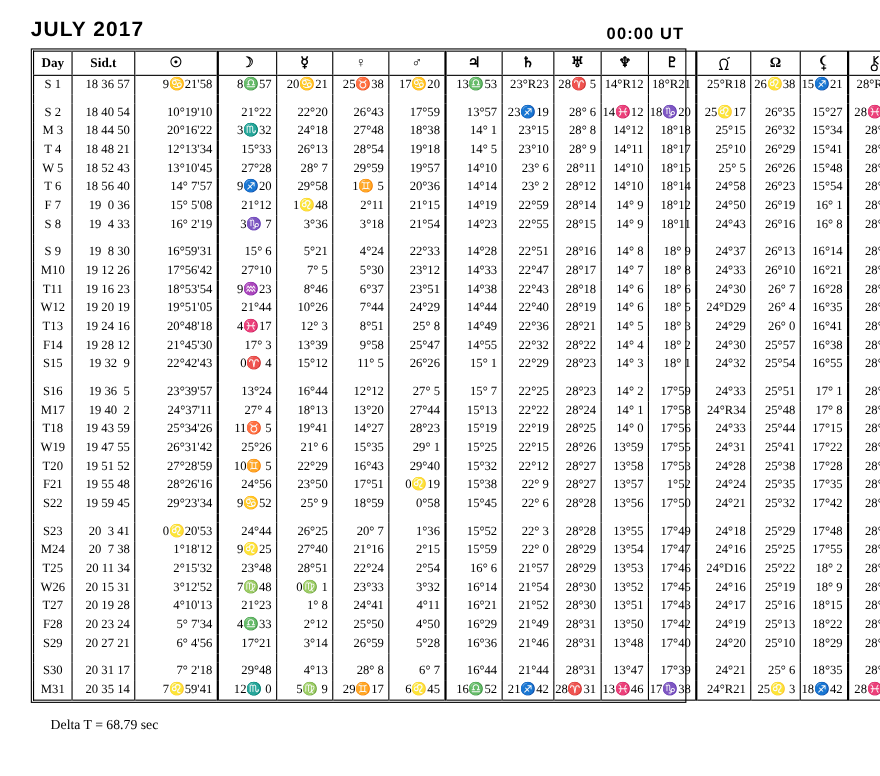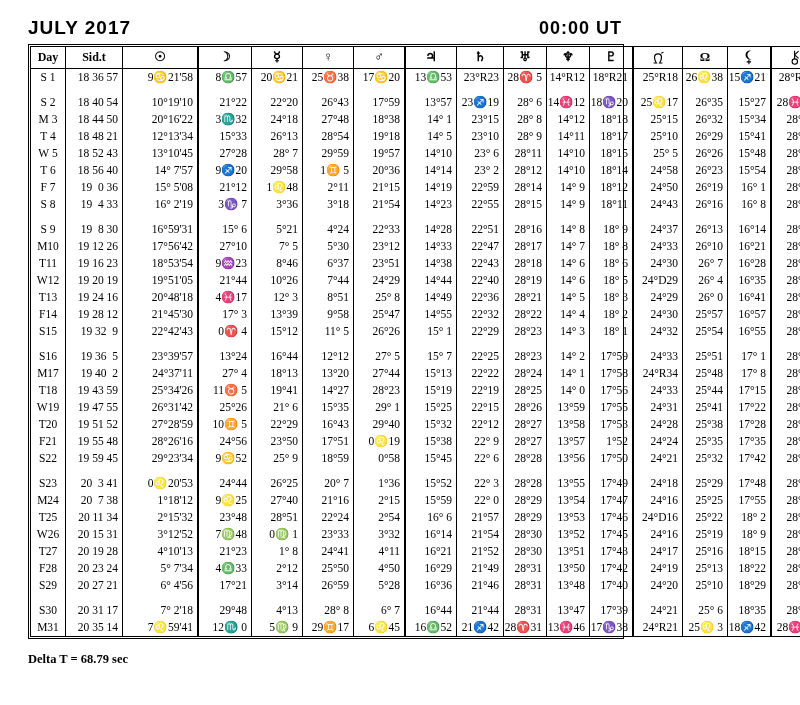--- a/index.html
+++ b/index.html
@@ -1,32 +1,32 @@
 <!DOCTYPE html>
 <html><head>
 <meta charset="utf-8">
 <style>
   html,body{margin:0;padding:0;background:#fff;}
   body{width:800px;height:705px;font-family:"Liberation Serif",serif;color:#000;overflow:hidden;}
   .page{position:relative;width:652px;height:705px;background:#fff;}
   .titlebar{display:flex;justify-content:space-between;align-items:flex-end;padding:17px 30px 5px 28px;}
   .title{font-family:"Liberation Sans",sans-serif;font-weight:bold;font-size:19px;letter-spacing:1px;}
-  .time{font-family:"Liberation Sans",sans-serif;font-weight:bold;font-size:18px;letter-spacing:1px;}
+  .time{font-family:"Liberation Sans",sans-serif;font-weight:bold;font-size:15px;letter-spacing:1px;}
   .table-frame{margin:0 28px;border:1px solid #000;padding:1px;background:#fff;}
   table{border-collapse:collapse;width:100%;table-layout:fixed;border:1px solid #000;}
   th,td{font-size:11.5px;white-space:pre;overflow:hidden;border-left:1px solid #000;}
   th:first-child,td:first-child{border-left:none;}
   th{height:21px;text-align:center;border-bottom:1.5px solid #000;font-weight:bold;font-size:12px;padding:0;margin-top:16px;}
   td{height:17px;line-height:17px;text-align:right;padding:0 4px 0 0;}
   td.c-day,td.c-day2{text-align:center;padding:0 1px;}
   .thick{border-left-width:2px;}
   tr.spacer td{height:8px;line-height:8px;}
   .glyph{display:inline-block;font-weight:bold;font-size:13px;line-height:1;}
   .glyph svg{display:inline-block;vertical-align:middle;}
-  .footer{margin:13px 0 0 28px;font-weight:bold;font-size:12.5px;}
+  .footer{margin:13px 0 0 46px;font-weight:normal;font-size:12.5px;}
 </style>
 </head>
 <body>
 
 <div class="page">
   <div class="titlebar">
     <span class="title">JULY 2017</span>
     <span class="time">00:00 UT</span>
   </div>
 
@@ -340,21 +340,21 @@
             <td class="c-mercury">13°39</td>
             <td class="c-venus">9°58</td>
             <td class="c-mars">25°47</td>
             <td class="c-jupiter thick">14°55</td>
             <td class="c-saturn">22°32</td>
             <td class="c-uranus">28°22</td>
             <td class="c-neptune">14° 4</td>
             <td class="c-pluto">18° 2</td>
             <td class="c-true_node thick">24°30</td>
             <td class="c-mean_node">25°57</td>
-            <td class="c-lilith">16°57</td>
+            <td class="c-lilith">16°38</td>
             <td class="c-chiron thick">28°48</td>
           </tr>
           <tr>
             <td class="c-day">S15</td>
             <td class="c-sid">19 32  9</td>
             <td class="c-sun">22°42'43</td>
             <td class="c-moon thick">0♈ 4</td>
             <td class="c-mercury">15°12</td>
             <td class="c-venus">11° 5</td>
             <td class="c-mars">26°26</td>

